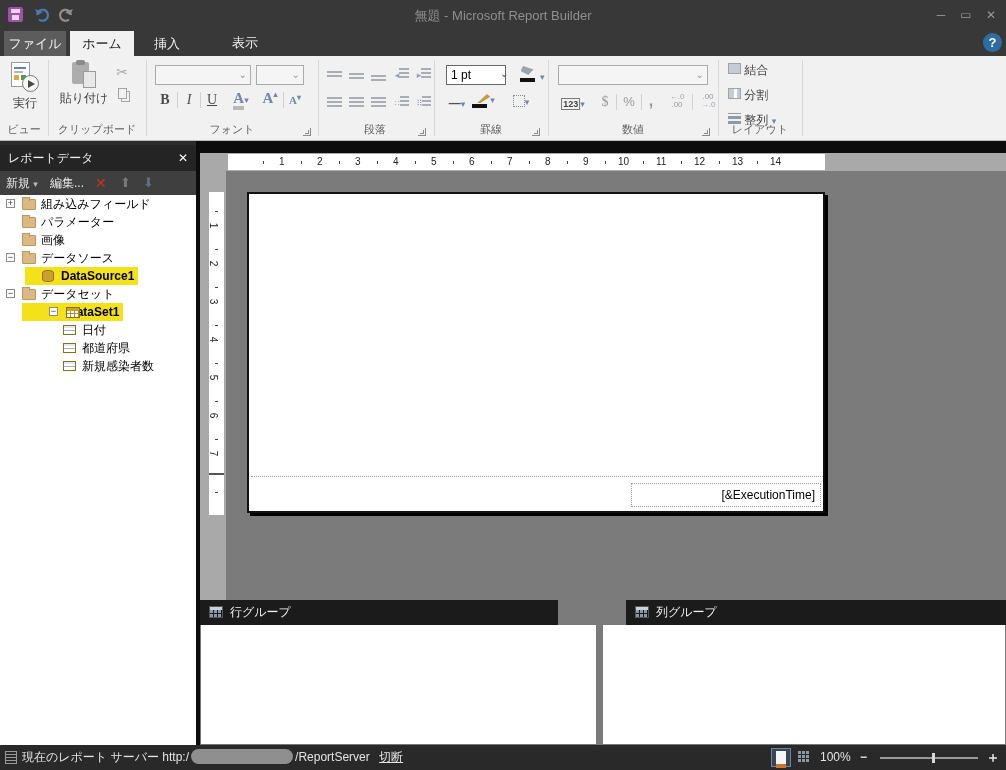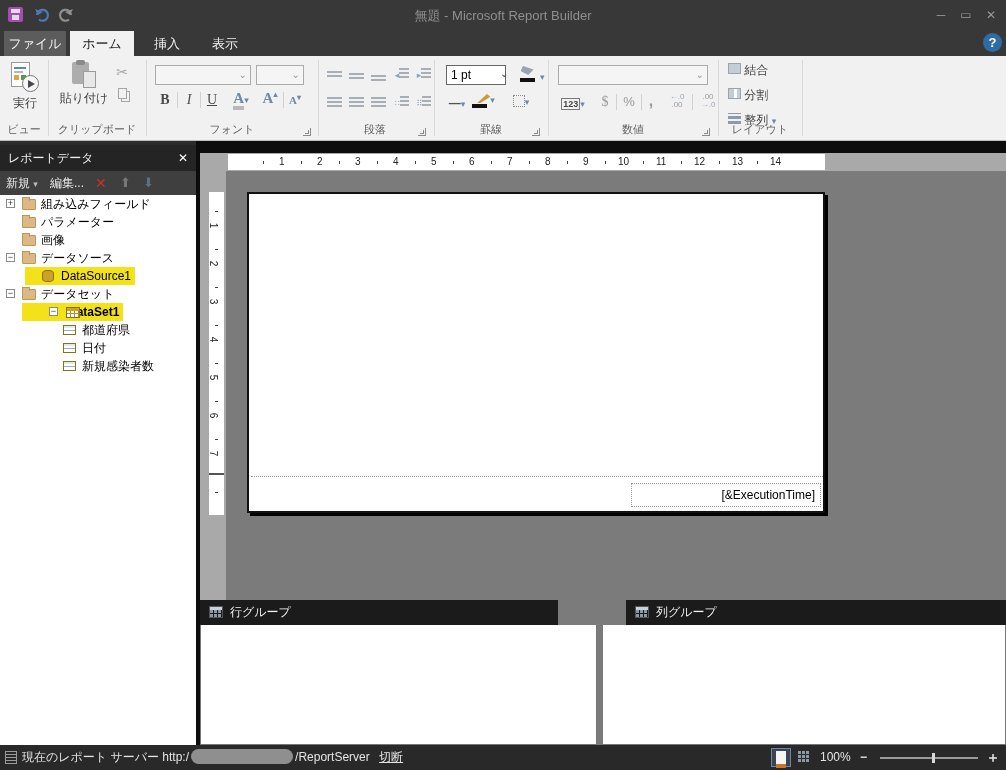--- a/index.html
+++ b/index.html
@@ -15,21 +15,21 @@
   #save-icon:before { content:""; position:absolute; left:3px; top:2px; width:9px; height:4px; background:#e8d6ec; }
   #save-icon:after { content:""; position:absolute; left:4px; bottom:2px; width:7px; height:5px; background:#e8d6ec; }
   .winbtn { top:8px; width:22px; height:16px; color:#9a9a9a; text-align:center; font-size:12px; line-height:14px; cursor:pointer; }
 
   
   #tabrow { left:0; top:30px; width:1006px; height:26px; background:#383838; }
   .tab { position:absolute; top:1px; height:25px; line-height:25px; text-align:center; color:#f0f0f0; font-size:13px; cursor:pointer; }
   #tab-file { left:4px; width:62px; background:#5c5c5c; }
   #tab-home { left:70px; width:64px; background:#f1f1f1; color:#1a1a1a; }
   #tab-insert { left:138px; width:58px; }
-  #tab-view { left:196px; width:58px; }
+  #tab-view { left:216px; width:58px;font-family:Liberation Mono, monospace; }
   #help-btn { left:983px; top:33px; width:19px; height:19px; border-radius:50%; background:#2e6da4; color:#fff; text-align:center; line-height:19px; font-size:13px; font-weight:bold; cursor:pointer; }
 
   
   #ribbon { left:0; top:56px; width:1006px; height:85px; background:#f1f1f1; border-bottom:1px solid #bdbdbd; }
   .grp-sep { position:absolute; top:4px; width:1px; height:76px; background:#d9d9d9; }
   .grp-label { position:absolute; bottom:3px; color:#5f5f5f; font-size:11px; text-align:center; }
   .launcher { position:absolute; bottom:4px; width:8px; height:8px; border-right:1px solid #8a8a8a; border-bottom:1px solid #8a8a8a; cursor:pointer; }
   .launcher:before { content:""; position:absolute; right:1px; bottom:1px; width:3px; height:3px; border-right:1px solid #8a8a8a; border-bottom:1px solid #8a8a8a; }
   .bigbtn { position:absolute; text-align:center; color:#3f3f3f; font-size:12px; cursor:pointer; }
   .combo { position:absolute; background:#f5f5f5; border:1px solid #ababab; height:20px; }
@@ -286,42 +286,42 @@
         <span style="margin-left:41px;">画像</span>
       </div>
       <div class="trow">
         <span class="expander" style="left:6px;">−</span>
         <span class="folder" style="left:22px;"></span>
         <span style="margin-left:41px;">データソース</span>
       </div>
       <div class="trow">
         <span class="hl" style="position:absolute; left:25px; height:18px;">
           <span class="dbicon" style="left:17px;"></span>
-          <span style="margin-left:34px; font-weight:normal;">DataSource1</span>
+          <span style="margin-left:34px; font-weight:bold;">DataSource1</span>
         </span>
       </div>
       <div class="trow">
         <span class="expander" style="left:6px;">−</span>
         <span class="folder" style="left:22px;"></span>
         <span style="margin-left:41px;">データセット</span>
       </div>
       <div class="trow">
         <span class="hl" style="position:absolute; left:22px; height:18px; padding-left:4px;">
           <span class="expander" style="left:27px;">−</span>
           <span class="tblicon" style="left:44px;"></span>
           <span style="margin-left:42px; font-weight:bold;">DataSet1</span>
         </span>
       </div>
       <div class="trow">
         <span class="fldicon" style="left:63px;"></span>
+        <span style="margin-left:82px;">日付</span>
+      </div>
+      <div class="trow">
+        <span class="fldicon" style="left:63px;"></span>
         <span style="margin-left:82px;">都道府県</span>
-      </div>
-      <div class="trow">
-        <span class="fldicon" style="left:63px;"></span>
-        <span style="margin-left:82px;">日付</span>
       </div>
       <div class="trow">
         <span class="fldicon" style="left:63px;"></span>
         <span style="margin-left:82px;font-family:Liberation Mono, monospace;">新規感染者数</span>
       </div>
     </div>
   </div>
 
   <div id="surface">
     <div id="surf-divider"></div>

